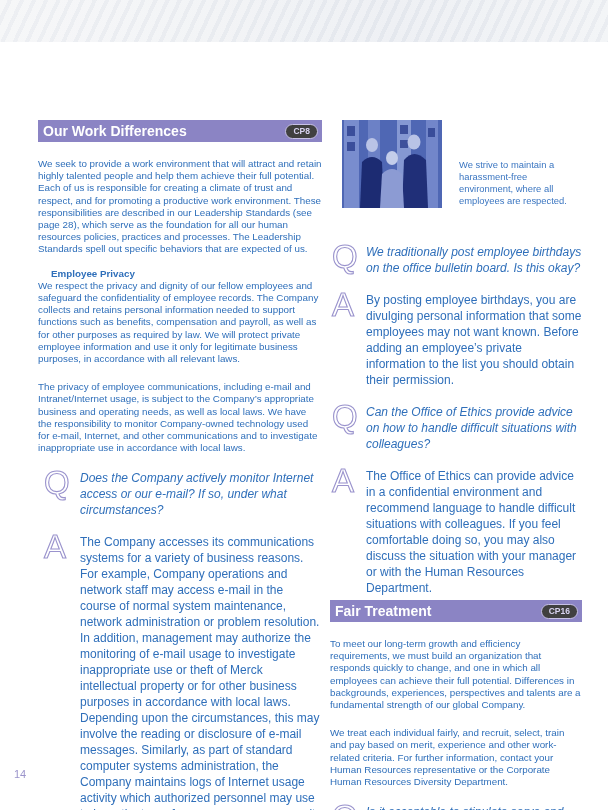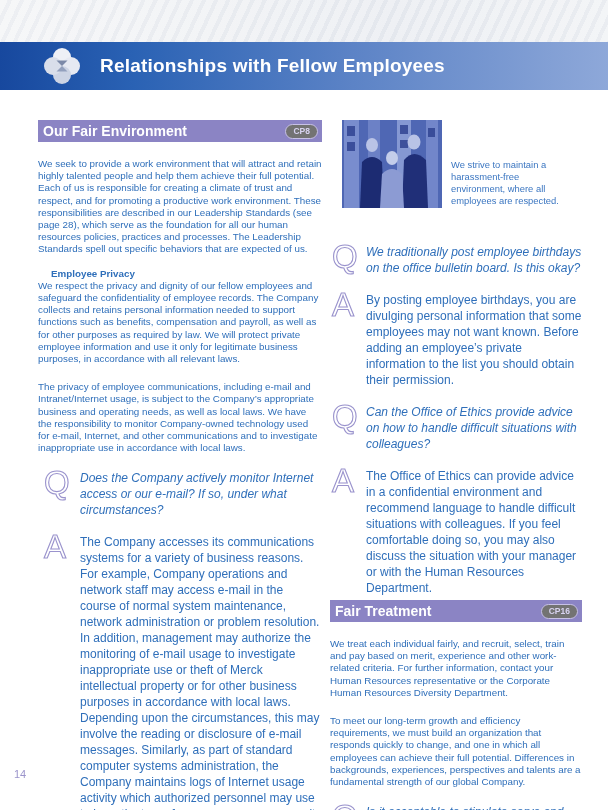--- a/index.html
+++ b/index.html
@@ -18,69 +18,56 @@
   .logo { width:40px; height:40px; margin-left:42px; flex:0 0 auto; }
   .banner h1 { color:#ffffff; font-size:19px; font-weight:bold; margin:0 0 0 18px; letter-spacing:.2px; }
 
   .columns { position:absolute; top:120px; left:38px; width:544px; display:flex; gap:8px; }
   .col-left  { width:284px; }
   .col-right { width:252px; }
 
   .section-bar { height:22px; background:#8b84c4; display:flex; align-items:center;
     justify-content:space-between; padding:0 4px 0 5px; box-sizing:border-box; margin-bottom:5px; }
   .section-title { color:#ffffff; font-weight:bold; font-size:14px; }
-  .badge { background:#737373; color:#d8d3f0; border:1px solid #c7c1e6; border-radius:9px;
+  .badge { background:#404040; color:#d8d3f0; border:1px solid #c7c1e6; border-radius:9px;
     font-size:8.5px; font-weight:bold; padding:1px 7px; line-height:11px; }
 
   p.body { color:#2f6fba; font-size:9.8px; line-height:12.2px; margin:16px 0 12px; }
   h3.subhead { color:#2f6fba; font-size:9.8px; line-height:12.2px; font-weight:bold; margin:2px 13px 0; }
   p.tight { margin-top:0; }
 
   .qa-row { display:flex; margin-top:14px; }
   .qa-glyph { flex:0 0 auto; width:42px; font-size:33px; line-height:30px; color:#9a93cd;
     -webkit-text-fill-color:transparent; -webkit-text-stroke:1.1px #9a93cd; padding-left:6px; box-sizing:border-box; }
   .col-right .qa-glyph { width:36px; padding-left:2px; }
   .qa-text { color:#2f6fba; font-size:12px; line-height:16px; padding-top:2px; }
   .q-text { font-style:italic; }
 
   .photo-row { display:flex; margin-left:12px; }
   .photo { width:100px; height:88px; flex:0 0 auto; }
-  .caption { margin-left:9px; align-self:flex-end; color:#3b76c1; font-size:9.4px; line-height:12px; width:124px; padding-bottom:1px; }
+  .caption { margin-left:17px; align-self:flex-end; color:#3b76c1; font-size:9.4px; line-height:12px; width:124px; padding-bottom:1px; }
 
   .col-right .section-bar { margin-top:4px;text-align:center; }
   .col-right .first-qa { margin-top:34px; }
 
   .page-number { position:absolute; left:14px; top:768px; color:#9b94cb; font-size:11px; }
 </style>
 </head>
 <body>
 
 <div class="page">
 
   <div class="top-strip"></div>
 
-  <header class="banner">
-    <span class="logo">
-      <svg viewBox="0 0 40 40" width="40" height="40">
-        <circle cx="20" cy="11" r="9" fill="#eef0f6"></circle>
-        <circle cx="29" cy="20" r="9" fill="#e6e9f2"></circle>
-        <circle cx="20" cy="29" r="9" fill="#cdd4e4"></circle>
-        <circle cx="11" cy="20" r="9" fill="#d9deea"></circle>
-        <path d="M14.5 14.5 L25.5 14.5 L20 20 Z" fill="#7c89a8"></path>
-        <path d="M14.5 25.5 L25.5 25.5 L20 20 Z" fill="#93a0bd"></path>
-      </svg>
-    </span>
-    <h1>Relationships with Fellow Employees</h1>
-  </header>
 
   <main class="columns">
 
     <section class="col-left">
       <div class="section-bar">
-        <span class="section-title">Our Fair Environment</span>
+        <span class="section-title">Our Work Differences</span>
         <span class="badge">CP8</span>
       </div>
       <p class="body">We seek to provide a work environment that will attract and retain highly talented people and help them achieve their full potential. Each of us is responsible for creating a climate of trust and respect, and for promoting a productive work environment. These responsibilities are described in our Leadership Standards (see page 28), which serve as the foundation for all our human resources policies, practices and processes. The Leadership Standards spell out specific behaviors that are expected of us.</p>
       <h3 class="subhead">Employee Privacy</h3>
       <p class="body tight">We respect the privacy and dignity of our fellow employees and safeguard the confidentiality of employee records. The Company collects and retains personal information needed to support functions such as benefits, compensation and payroll, as well as for other purposes as required by law. We will protect private employee information and use it only for legitimate business purposes, in accordance with all relevant laws.</p>
       <p class="body">The privacy of employee communications, including e-mail and Intranet/Internet usage, is subject to the Company’s appropriate business and operating needs, as well as local laws. We have the responsibility to monitor Company-owned technology used for e-mail, Internet, and other communications and to investigate inappropriate use in accordance with local laws.</p>
 
       <div class="qa-row">
         <div class="qa-glyph">Q</div>
         <div class="qa-text q-text">Does the Company actively monitor Internet access or our e-mail? If so, under what circumstances?</div>
@@ -134,22 +121,22 @@
       </div>
       <div class="qa-row">
         <div class="qa-glyph">A</div>
         <div class="qa-text">The Office of Ethics can provide advice in a confidential environment and recommend language to handle difficult situations with colleagues. If you feel comfortable doing so, you may also discuss the situation with your manager or with the Human Resources Department.</div>
       </div>
 
       <div class="section-bar">
         <span class="section-title">Fair Treatment</span>
         <span class="badge">CP16</span>
       </div>
+      <p class="body">To meet our long-term growth and efficiency requirements, we must build an organization that responds quickly to change, and one in which all employees can achieve their full potential. Differences in backgrounds, experiences, perspectives and talents are a fundamental strength of our global Company.</p>
       <p class="body">We treat each individual fairly, and recruit, select, train and pay based on merit, experience and other work-related criteria. For further information, contact your Human Resources representative or the Corporate Human Resources Diversity Department.</p>
-      <p class="body">To meet our long-term growth and efficiency requirements, we must build an organization that responds quickly to change, and one in which all employees can achieve their full potential. Differences in backgrounds, experiences, perspectives and talents are a fundamental strength of our global Company.</p>
 
       <div class="qa-row">
         <div class="qa-glyph">Q</div>
         <div class="qa-text q-text">Is it acceptable to stipulate serve and age for an open position?</div>
       </div>
       <div class="qa-row">
         <div class="qa-glyph">A</div>
       </div>
     </section>
 

